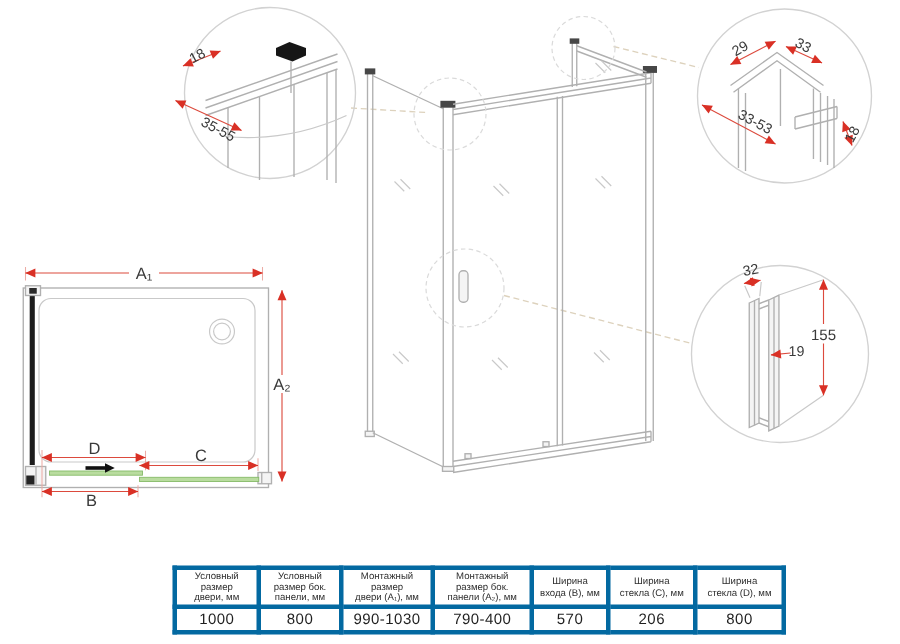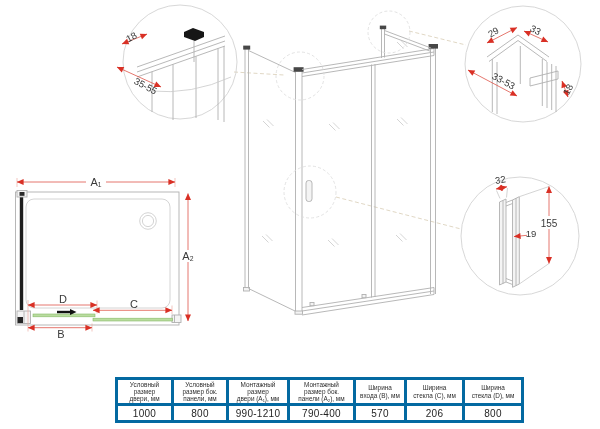--- a/index.html
+++ b/index.html
@@ -190,21 +190,21 @@
     <th>Ширина
 входа (B), мм</th>
     <th>Ширина
 стекла (C), мм</th>
     <th>Ширина
 стекла (D), мм</th>
   </tr>
   <tr>
     <td>1000</td>
     <td>800</td>
-    <td>990-1210</td>
+    <td>990-1030</td>
     <td>790-400</td>
     <td>570</td>
     <td>206</td>
     <td>800</td>
   </tr>
 </tbody>
     </table>
 
 </div>
 

